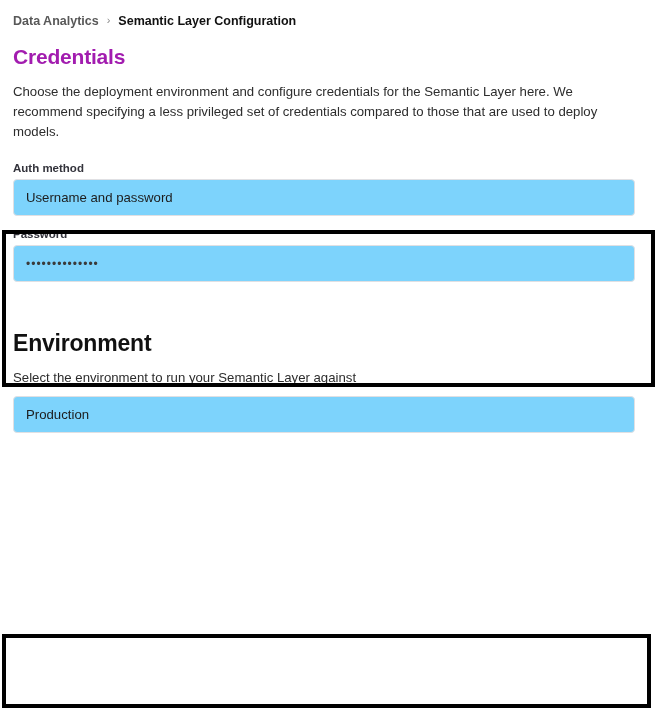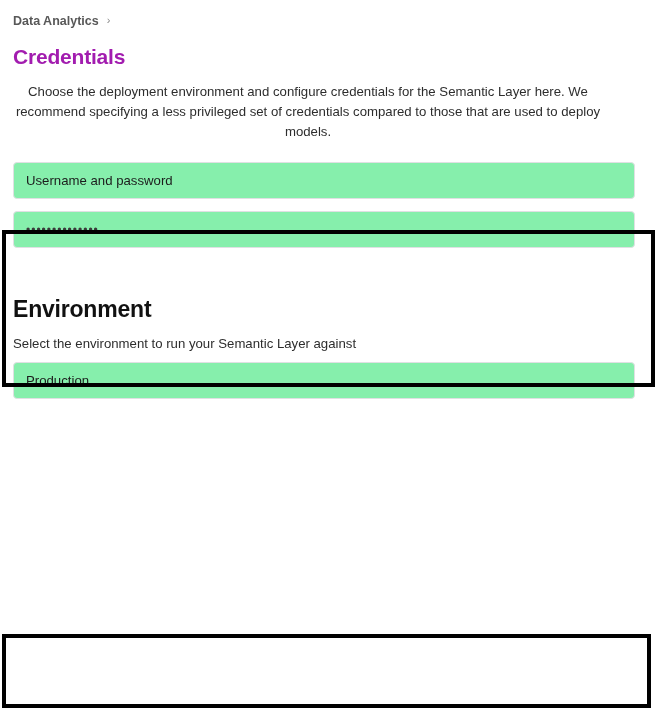--- a/index.html
+++ b/index.html
@@ -40,38 +40,37 @@
     margin: 0 0 13px 0;
     letter-spacing: -0.2px;
     color: #a21caf;
   }
   p.section-desc {
     font-size: 13.2px;
     line-height: 1.52;
     margin: 0 0 20px 0;
     color: #2d2d2d;
     max-width: 590px;
-    text-align: center;
   }
 
   
   .field { margin-bottom: 12px; }
   .field-label {
     font-size: 11.5px;
     font-weight: bold;
     color: #33333b;
     margin-bottom: 5px;
     display: block;
   }
   .field-input {
     width: 622px;
     height: 37px;
     border: 1px solid #e0e0e3;
     border-radius: 4px;
-    background: #86efac;
+    background: #7dd3fc;
     font-size: 13.2px;
     color: #1c1c1c;
     padding: 0 12px;
     display: flex;
     align-items: center;
     font-family: "Liberation Sans", sans-serif;
   }
   .field-input.muted { color: #6d6d73; }
   .field-input.dots {
     letter-spacing: 1px;
@@ -103,34 +102,37 @@
   }
 </style>
 </head>
 <body>
 
 <div class="page">
 
   <div class="breadcrumb">
     <span class="crumb-muted">Data Analytics</span>
     <span class="crumb-sep">›</span>
+    <span class="crumb-current">Semantic Layer Configuration</span>
   </div>
 
   <h1 class="section-title">Credentials</h1>
   <p class="section-desc">Choose the deployment environment and configure credentials for the Semantic Layer here. We recommend specifying a less privileged set of credentials compared to those that are used to deploy models.</p>
 
   <div class="field">
+    <span class="field-label">Auth method</span>
     <div class="field-input">Username and password</div>
   </div>
 
   <div class="field">
   </div>
 
 
   <div class="field">
+    <span class="field-label">Password</span>
     <div class="field-input dots">••••••••••••••</div>
   </div>
 
 
   <div class="env-block">
     <h2 class="env-title">Environment</h2>
     <p class="env-desc">Select the environment to run your Semantic Layer against</p>
     <div class="field-input">Production</div>
   </div>
 

